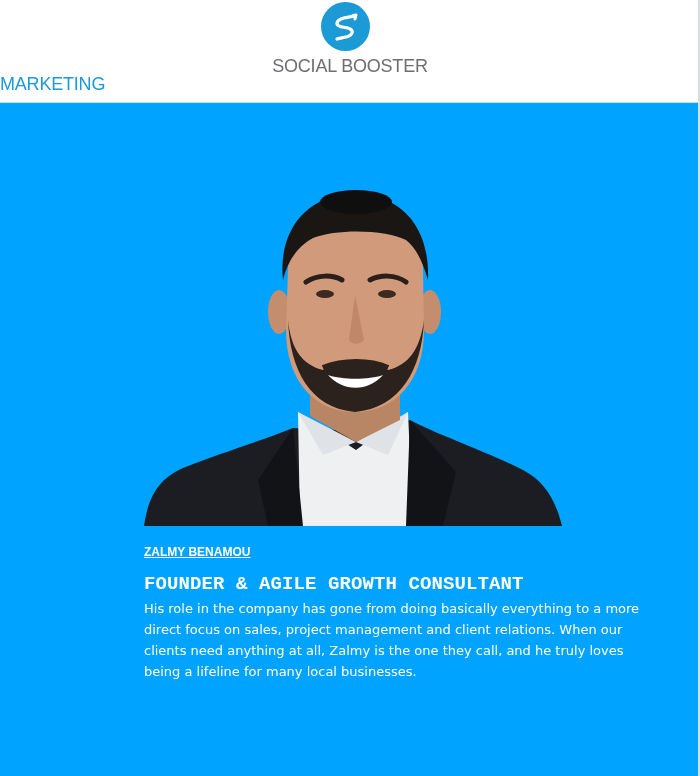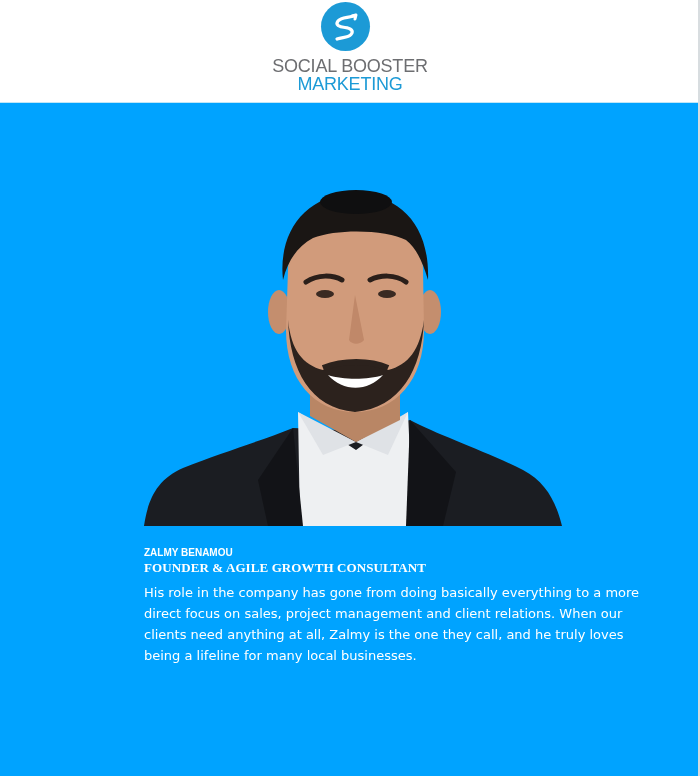--- a/index.html
+++ b/index.html
@@ -28,43 +28,43 @@
     position: absolute; left: 0; width: 700px; top: 56px;
     text-align: center;
     font-family: "Liberation Sans", sans-serif;
     font-size: 18px; letter-spacing: -0.2px;
     color: #6d6e71;
     line-height: 20px;
     padding-left: 0px;
   }
   .logo-line2 {
     position: absolute; left: 0; width: 700px; top: 74px;
-    text-align: center;
     font-family: "Liberation Sans", sans-serif;
     font-size: 18px; letter-spacing: -0.2px;
     color: #1c9ad6;
     line-height: 20px;
   }
   .photo {
     position: absolute; left: 138px; top: 180px; width: 426px; height: 347px;
   }
   .bio {
     position: absolute; left: 144px; top: 541px; width: 500px;
     color: #ffffff;
   }
   .bio-name {
     font-family: "Liberation Sans", sans-serif;
-    font-weight: bold; font-size: 10px;
+    font-weight: bold; font-size: 12px;
+    text-decoration: underline;
     line-height: 14px;
     display: inline-block;
   }
   .bio-title {
-    font-family: Liberation Serif, serif;
-    font-weight: bold; font-size: 13px;
-    margin-top: 0;
+    font-family: Liberation Mono, monospace;
+    font-weight: bold; font-size: 19px;
+    margin-top: 16px;
     line-height: 16px;
     letter-spacing: 0.1px;
   }
   .bio-p {
     font-family: "DejaVu Sans", sans-serif;
     font-size: 13px;
     line-height: 21px;
     margin: 6px 0 0 0;
     letter-spacing: 0px;
   }

